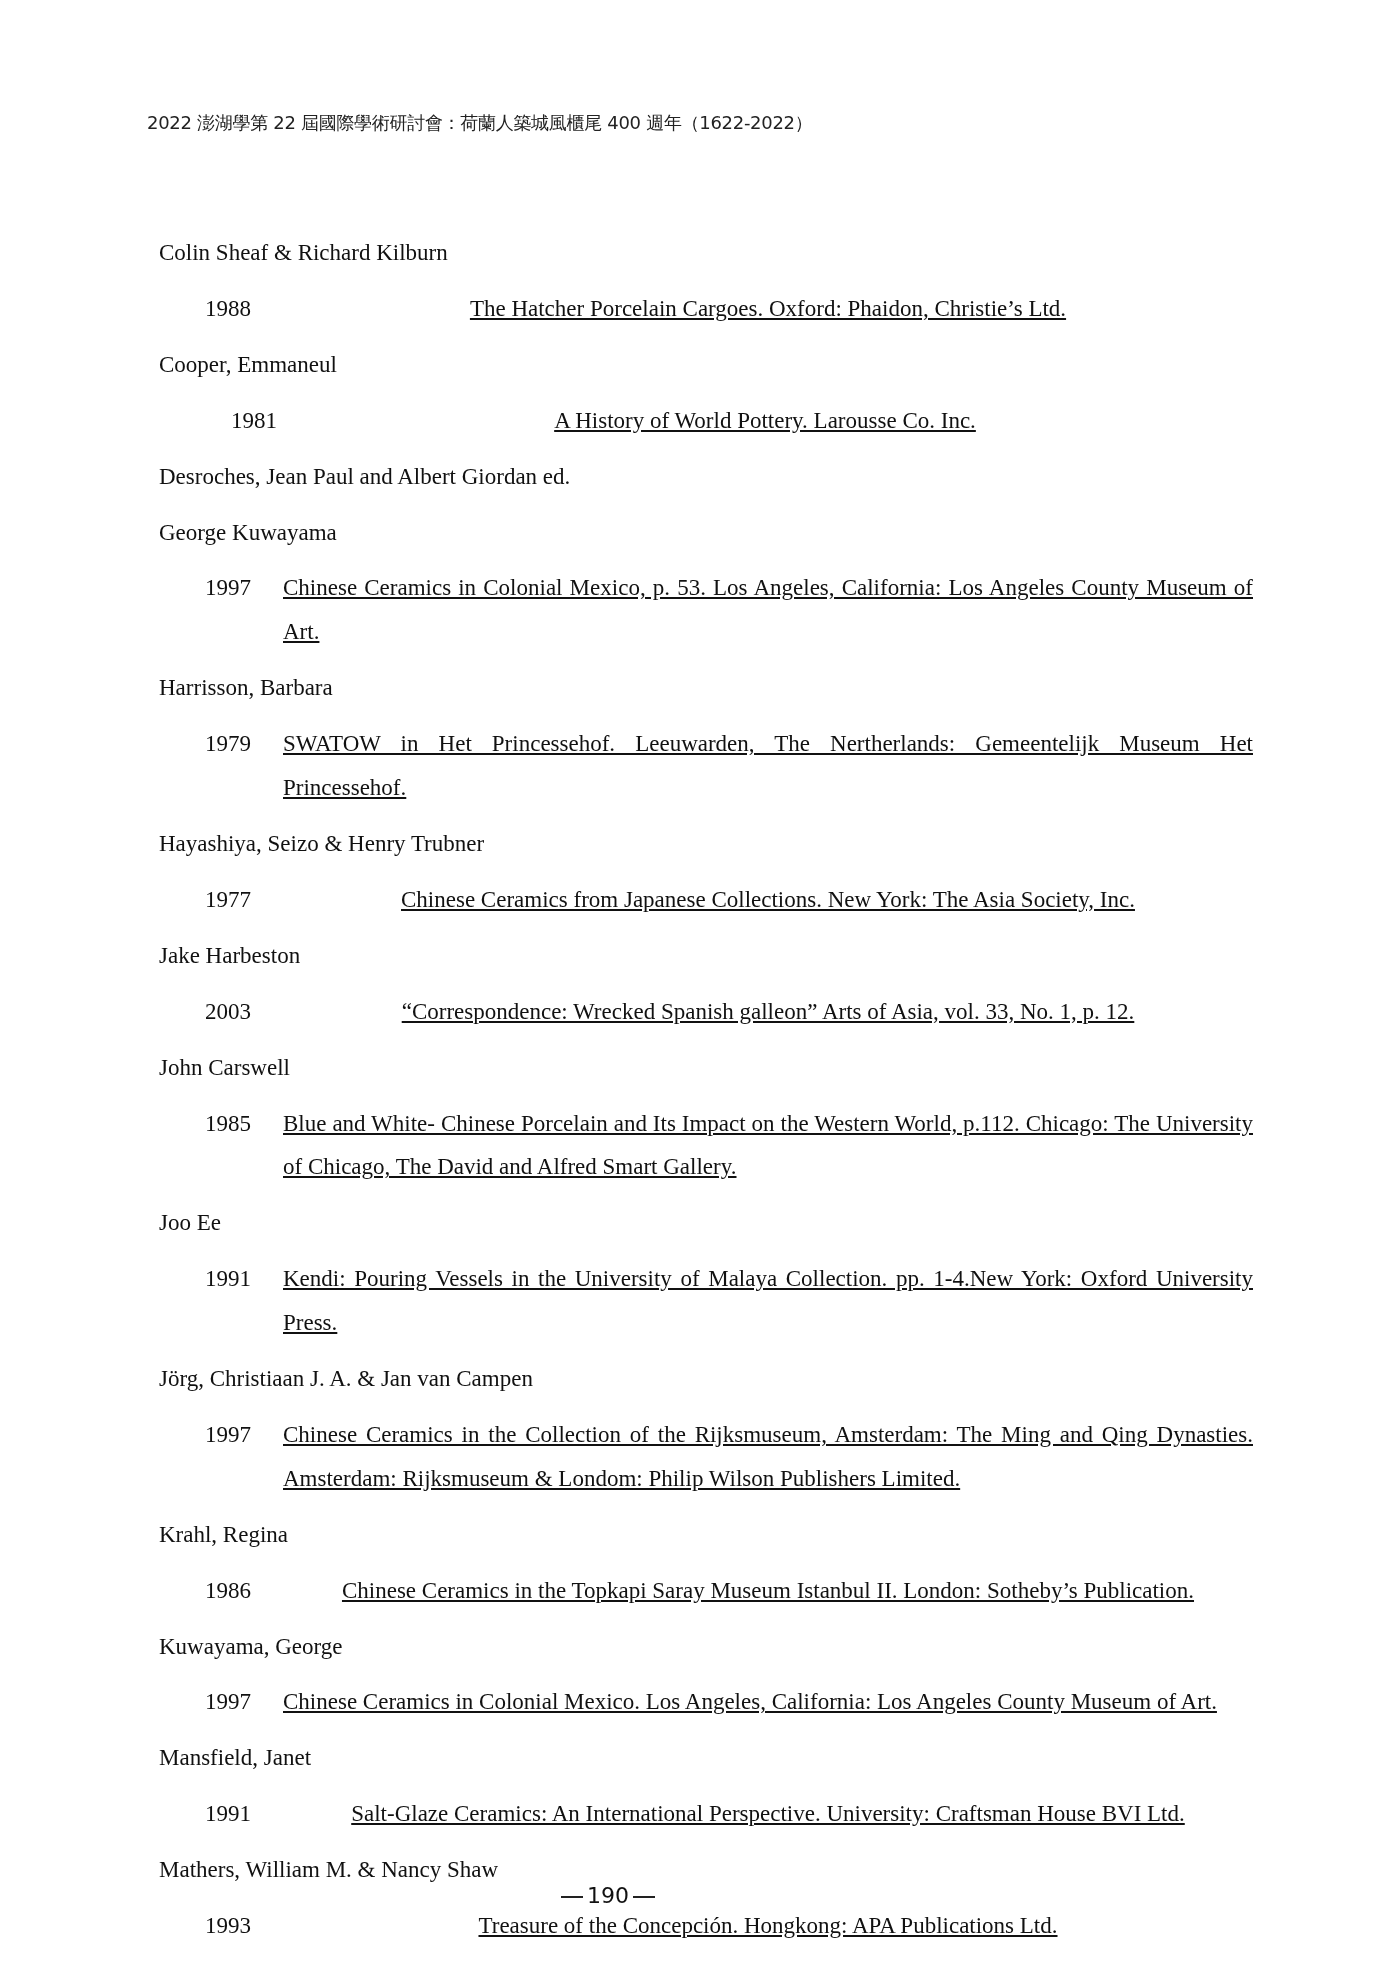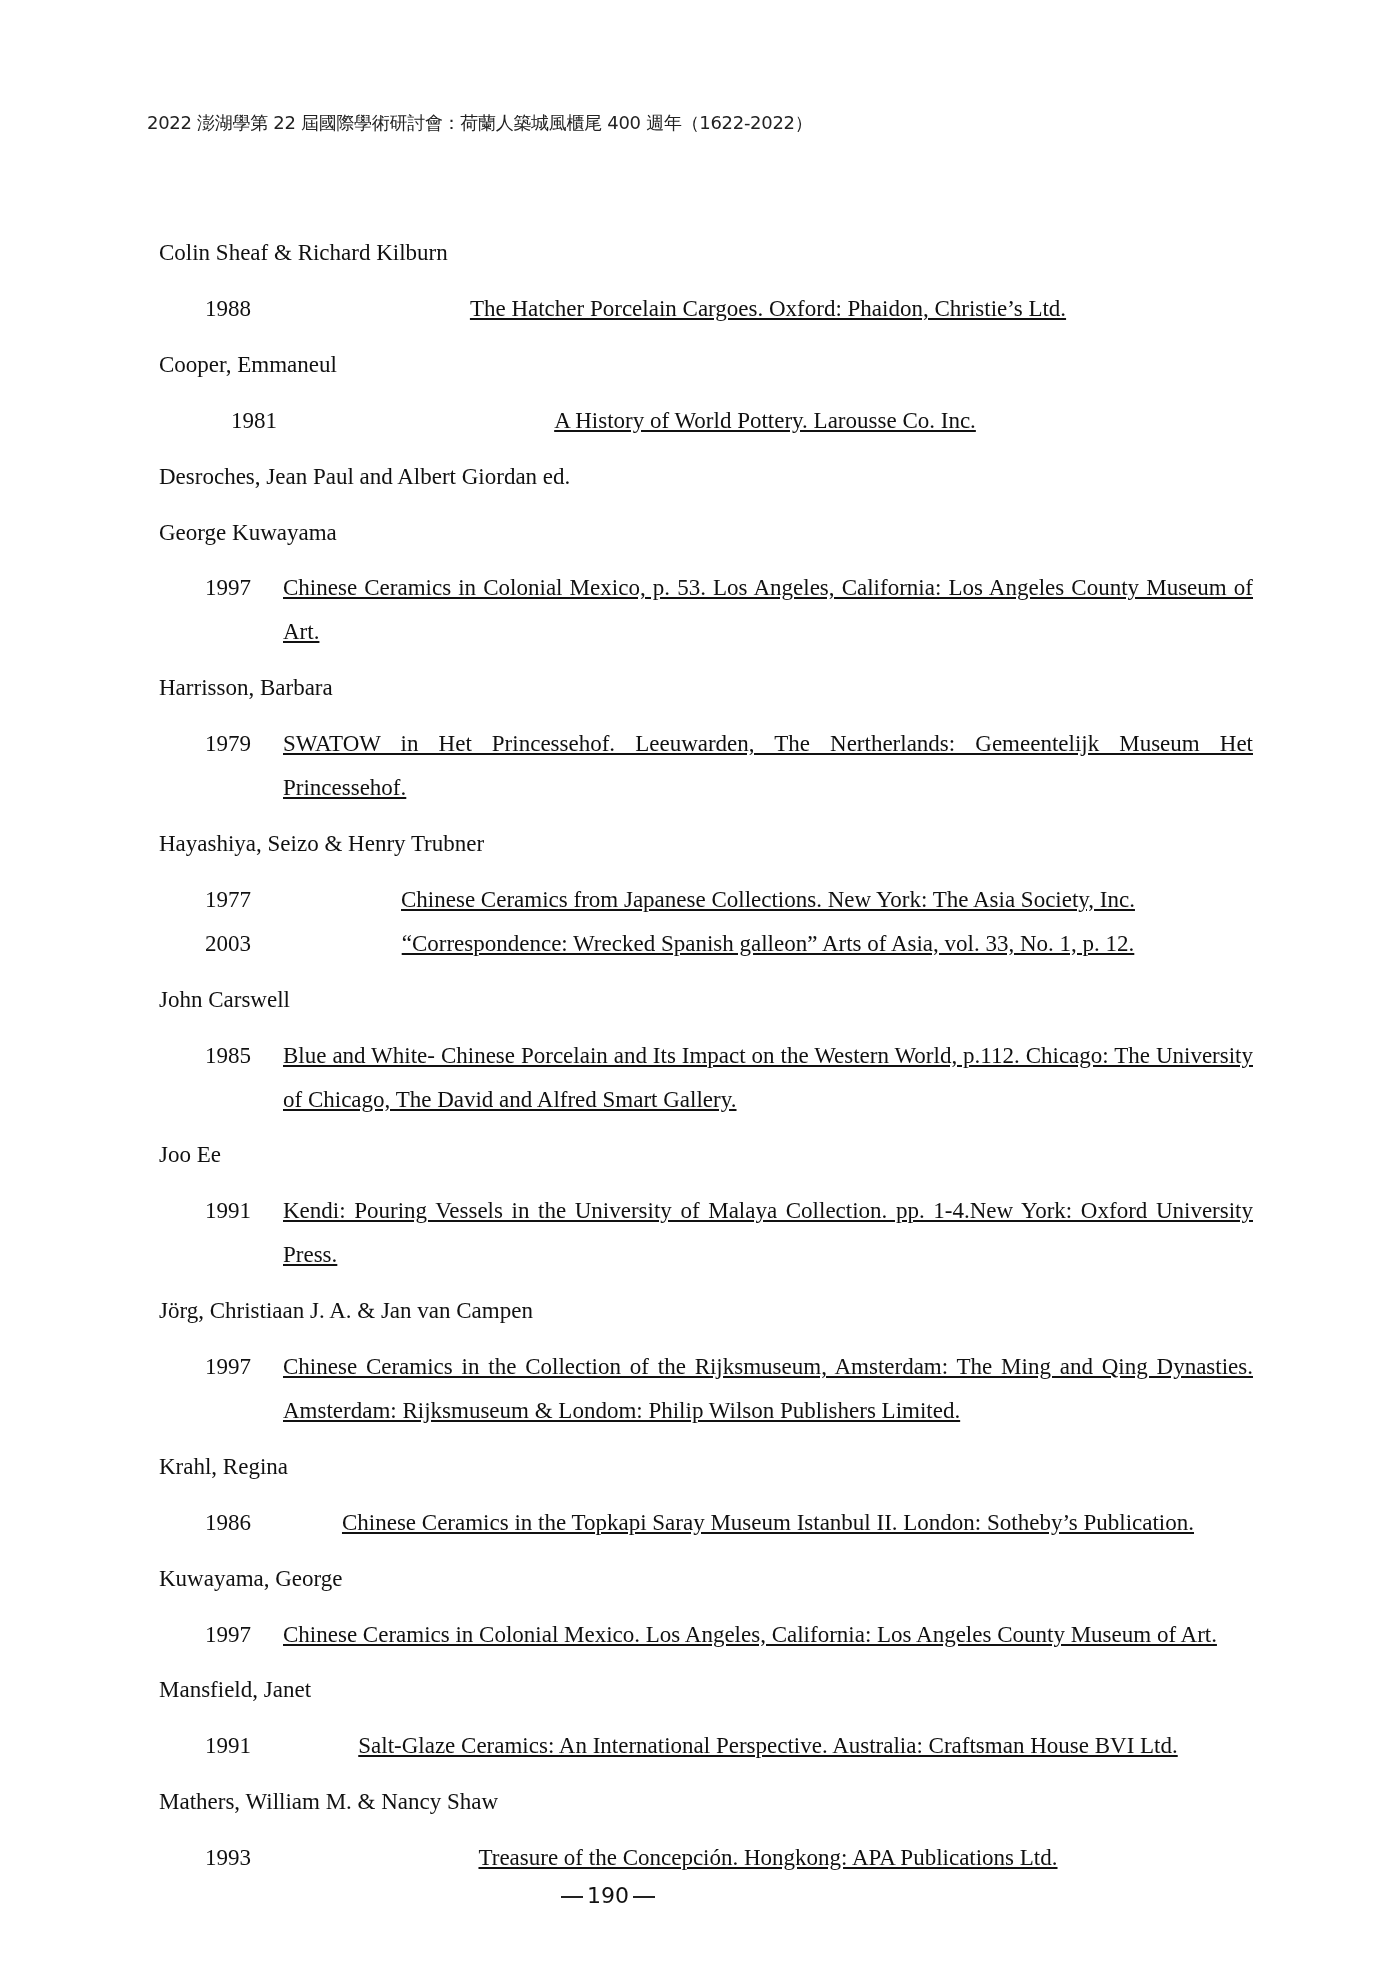--- a/index.html
+++ b/index.html
@@ -116,20 +116,21 @@
     <span class="year">1979</span>
     <span class="title">SWATOW in Het Princessehof. Leeuwarden, The Nertherlands: Gemeentelijk Museum Het Princessehof.</span>
   </p>
 
   <p class="author">Hayashiya, Seizo &amp; Henry Trubner</p>
   <p class="entry single">
     <span class="year">1977</span>
     <span class="title">Chinese Ceramics from Japanese Collections. New York: The Asia Society, Inc.</span>
   </p>
 
+  <p class="author">Jake Harbeston</p>
   <p class="entry single">
     <span class="year">2003</span>
     <span class="title">“Correspondence: Wrecked Spanish galleon” Arts of Asia, vol. 33, No. 1, p. 12.</span>
   </p>
 
   <p class="author">John Carswell</p>
   <p class="entry">
     <span class="year">1985</span>
     <span class="title">Blue and White- Chinese Porcelain and Its Impact on the Western World, p.112. Chicago: The University of Chicago, The David and Alfred Smart Gallery.</span>
   </p>
@@ -154,21 +155,21 @@
 
   <p class="author">Kuwayama, George</p>
   <p class="entry">
     <span class="year">1997</span>
     <span class="title">Chinese Ceramics in Colonial Mexico. Los Angeles, California: Los Angeles County Museum of Art.</span>
   </p>
 
   <p class="author">Mansfield, Janet</p>
   <p class="entry single">
     <span class="year">1991</span>
-    <span class="title">Salt-Glaze Ceramics: An International Perspective. Australia: Craftsman House BVI Ltd.</span>
+    <span class="title">Salt-Glaze Ceramics: An International Perspective. University: Craftsman House BVI Ltd.</span>
   </p>
 
   <p class="author">Mathers, William M. &amp; Nancy Shaw</p>
   <p class="entry single">
     <span class="year">1993</span>
     <span class="title">Treasure of the Concepción. Hongkong: APA Publications Ltd.</span>
   </p>
 
 </div>
 

